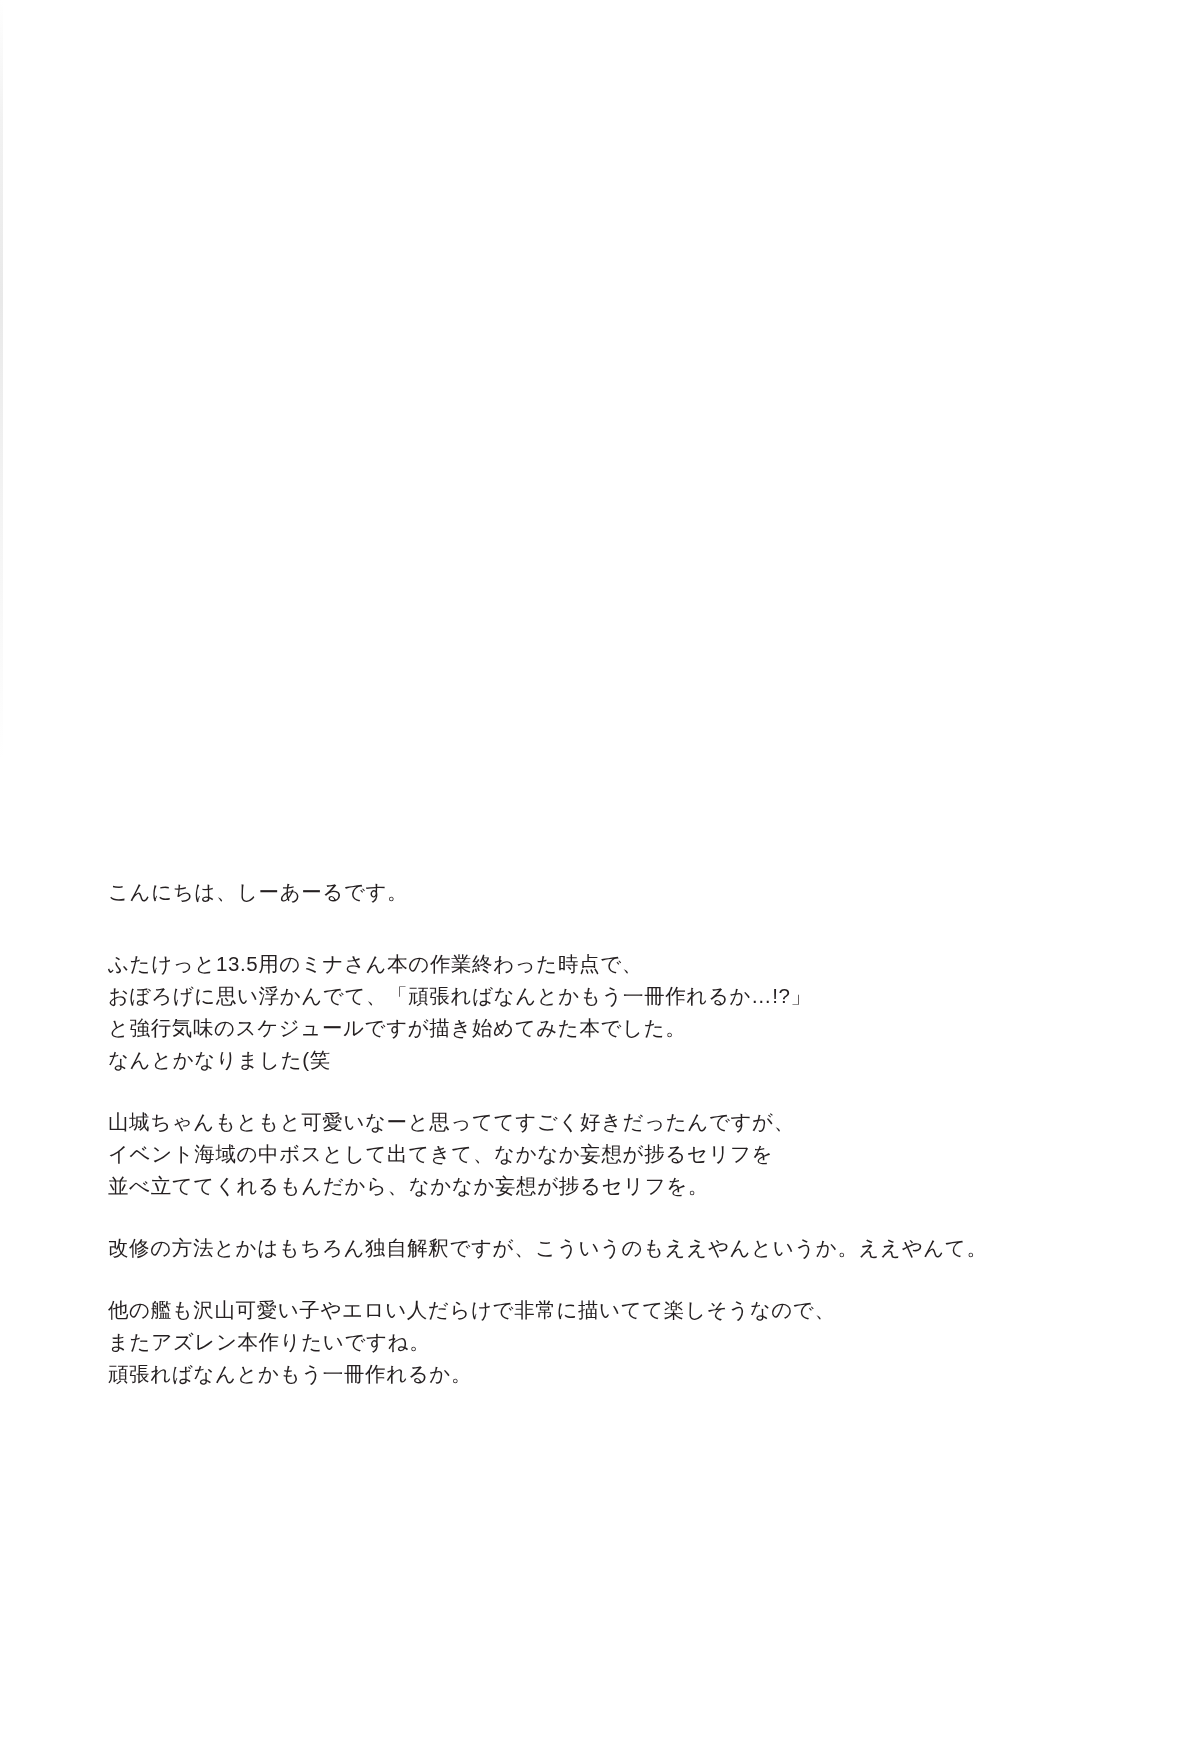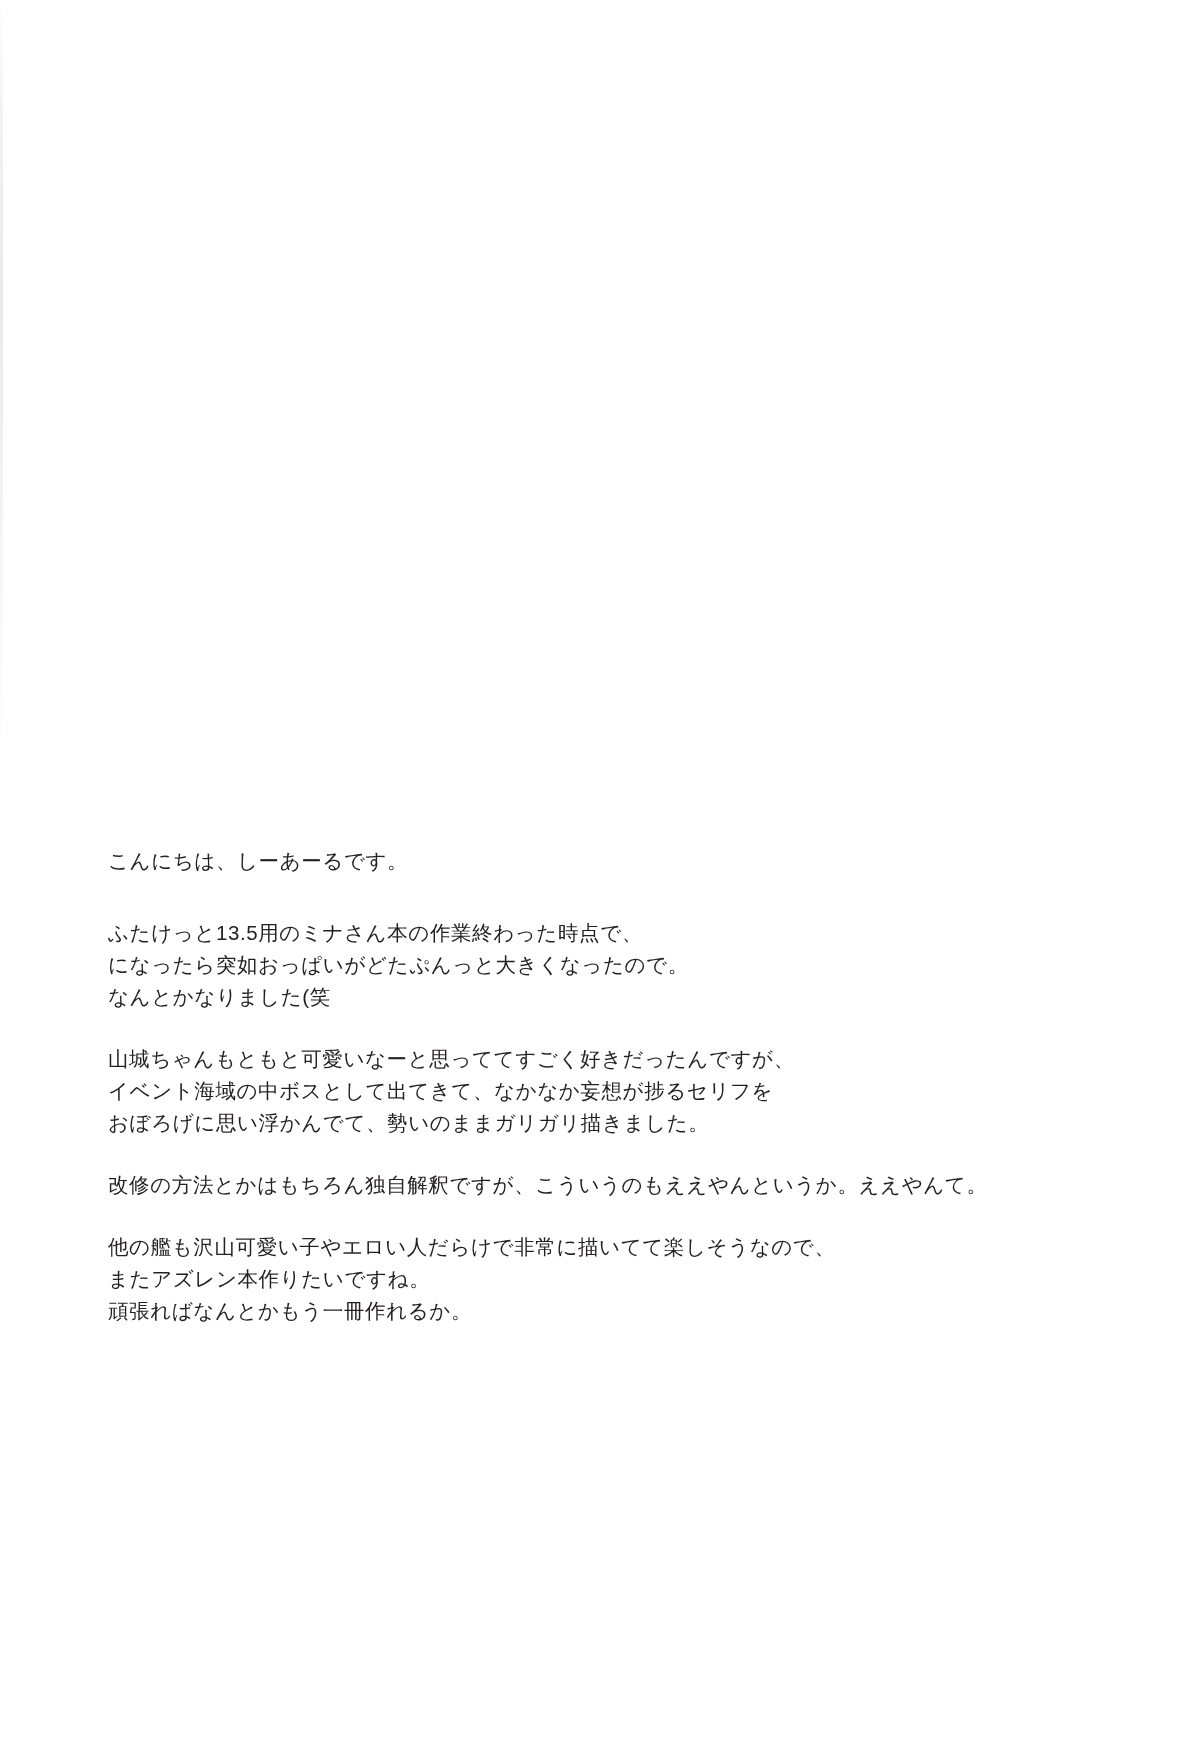--- a/index.html
+++ b/index.html
@@ -26,21 +26,21 @@
                 #ffffff 0px,
                 #f2f2f2 120px,
                 #e9e9e9 300px,
                 #f4f4f4 520px,
                 #ffffff 760px,
                 #ffffff 1744px);
   }
   .afterword {
     position: absolute;
     left: 108px;
-    top: 845px;
+    top: 876px;
     width: 1000px;
   }
   .para {
     margin: 0 0 30px 0;
   }
   .para:last-child {
     margin-bottom: 0;
     font-family: Liberation Serif, serif;
   }
   .line {
@@ -60,28 +60,29 @@
 <div class="scan-edge-left"></div>
 
 <div class="afterword">
 
   <div class="para greeting">
     <div class="line">こんにちは、しーあーるです。</div>
   </div>
 
   <div class="para">
     <div class="line">ふたけっと13.5用のミナさん本の作業終わった時点で、</div>
-    <div class="line">になったら突如おっぱいがどたぷんっと大きくなったので。</div>
+    <div class="line">おぼろげに思い浮かんでて、「頑張ればなんとかもう一冊作れるか…!?」</div>
+    <div class="line">と強行気味のスケジュールですが描き始めてみた本でした。</div>
     <div class="line">なんとかなりました(笑</div>
   </div>
 
   <div class="para">
     <div class="line">山城ちゃんもともと可愛いなーと思っててすごく好きだったんですが、</div>
     <div class="line">イベント海域の中ボスとして出てきて、なかなか妄想が捗るセリフを</div>
-    <div class="line">おぼろげに思い浮かんでて、勢いのままガリガリ描きました。</div>
+    <div class="line">並べ立ててくれるもんだから、なかなか妄想が捗るセリフを。</div>
   </div>
 
   <div class="para">
   </div>
 
   <div class="para">
     <div class="line">改修の方法とかはもちろん独自解釈ですが、こういうのもええやんというか。ええやんて。</div>
   </div>
 
   <div class="para">

